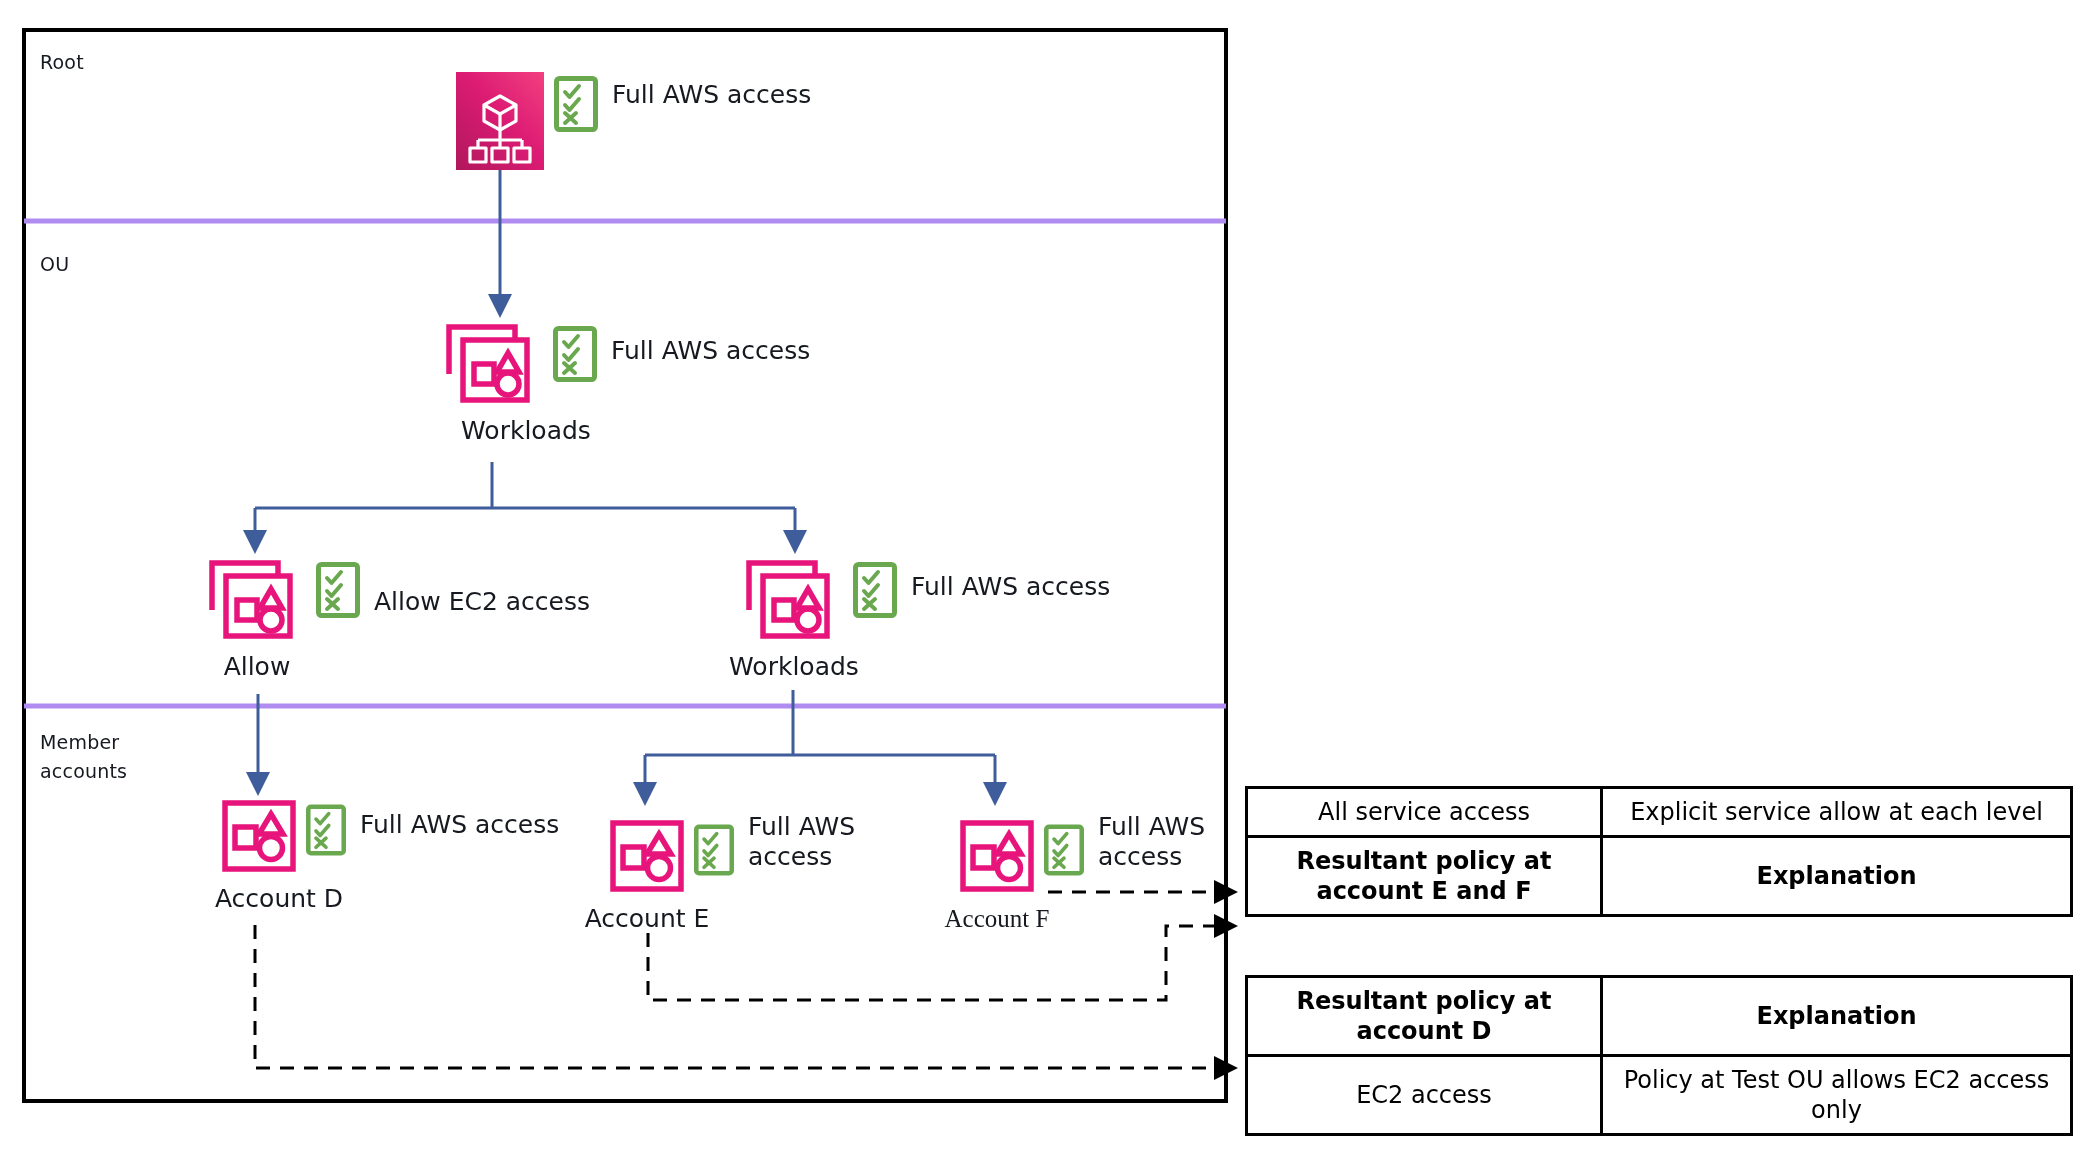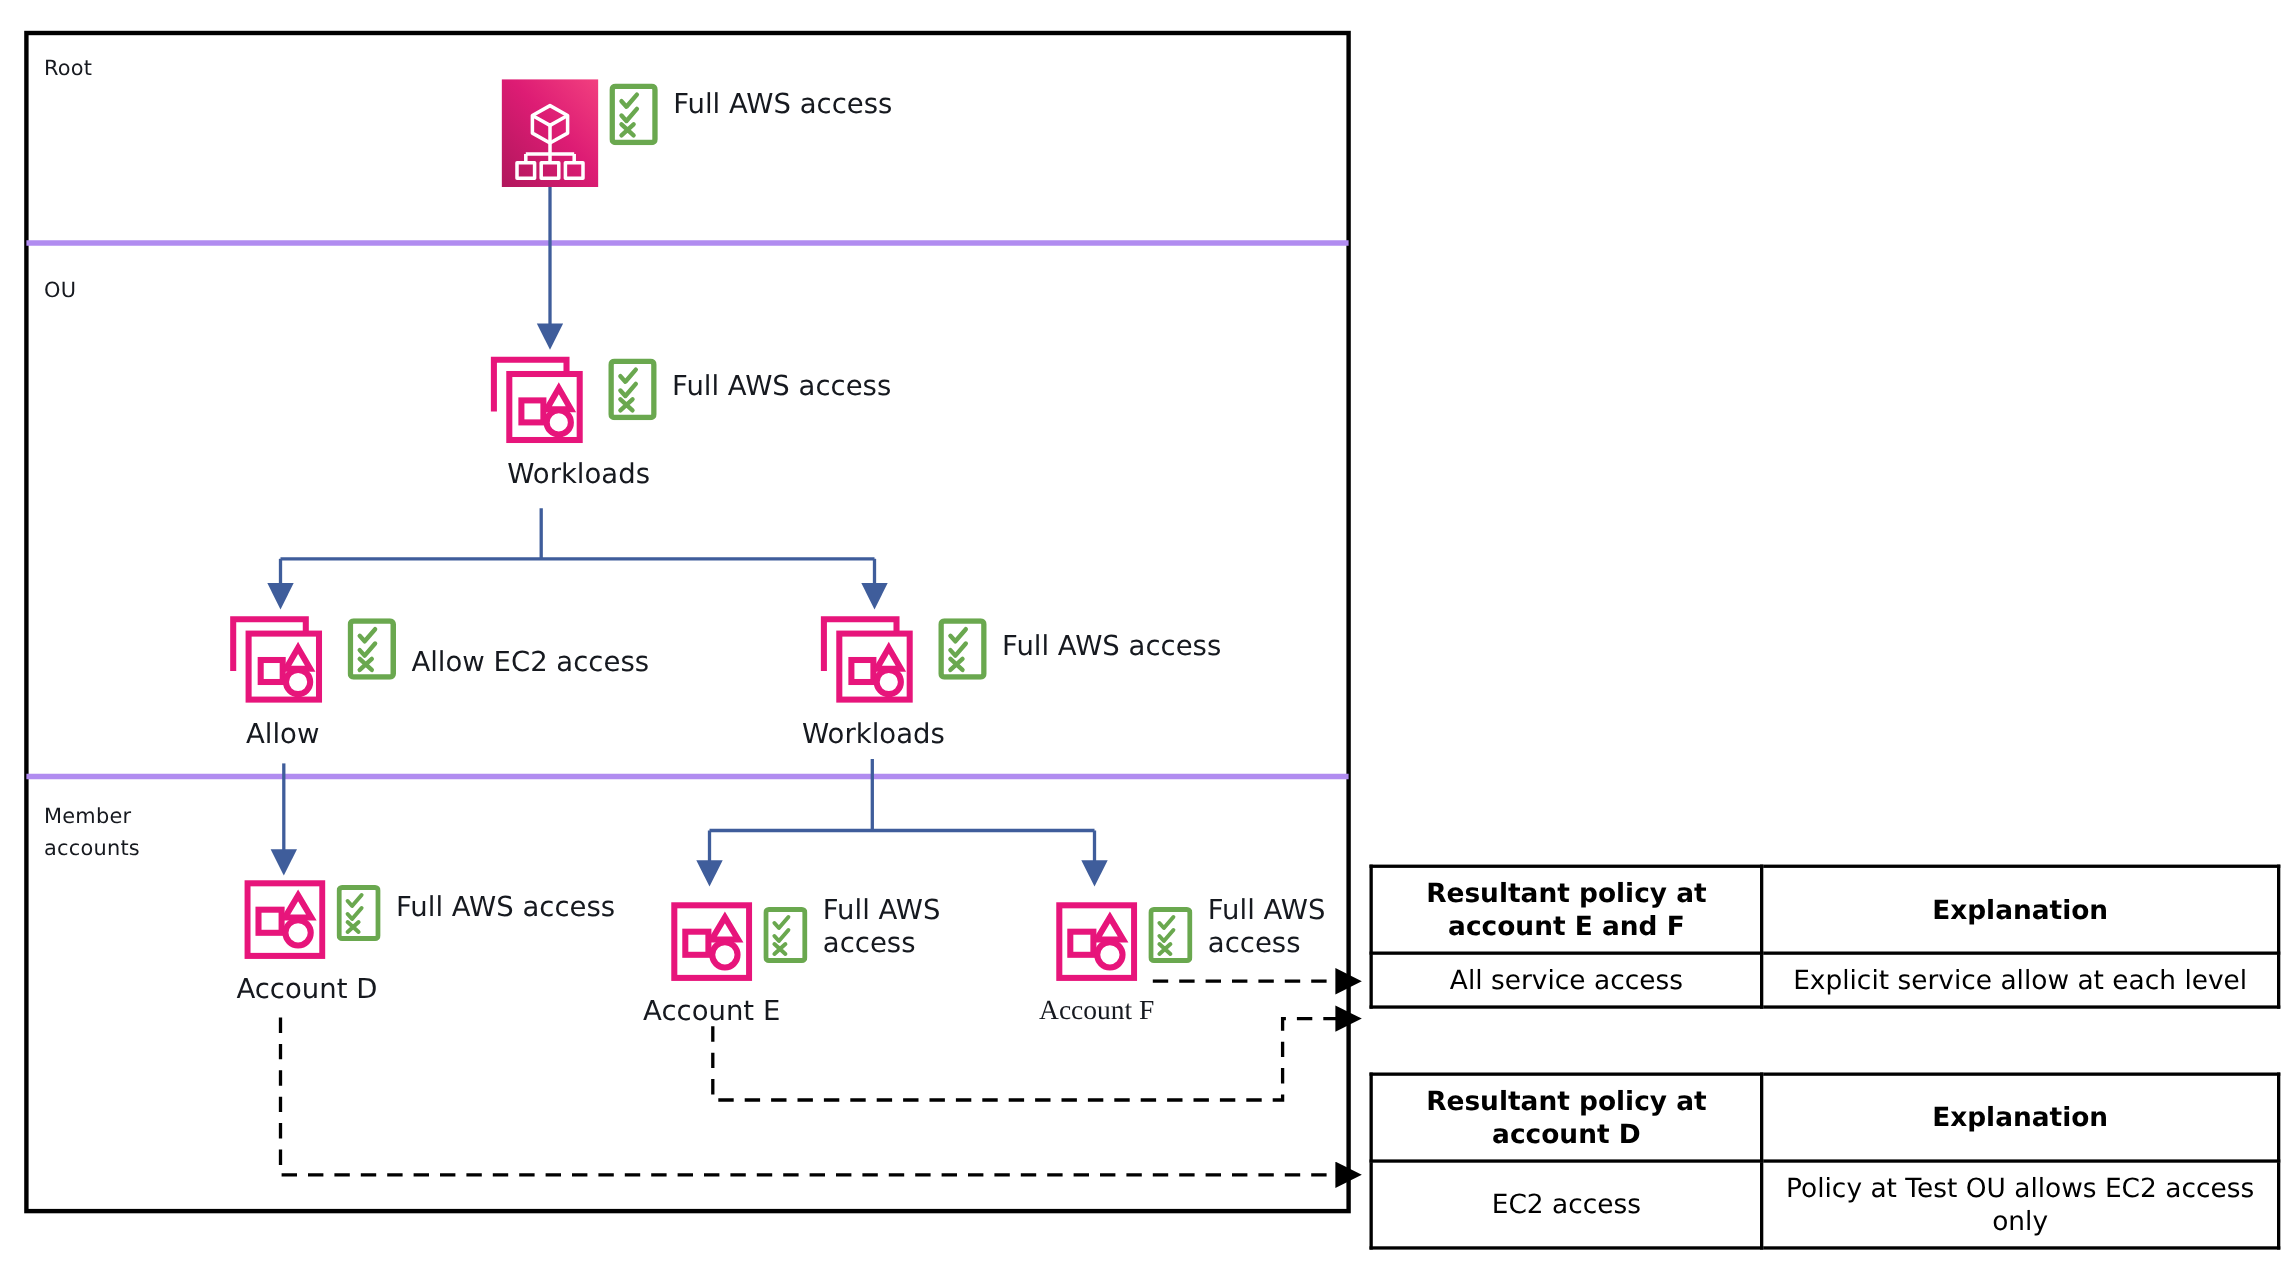--- a/index.html
+++ b/index.html
@@ -269,26 +269,26 @@
     <div class="node-caption" style="left:37px;top:84px;font-family:Liberation Serif, serif;">Account F</div>
   </div>
 
   <table class="tbl" style="left:1245px;top:786px;">
     <colgroup>
         <col class="c1">
         <col class="c2">
       </colgroup>
     <tbody>
       <tr>
+        <td>All service access</td>
+        <td>Explicit service allow at each level</td>
+      </tr>
+      <tr>
         <td class="hdr">Resultant policy at account E and F</td>
         <td class="hdr">Explanation</td>
-      </tr>
-      <tr>
-        <td>All service access</td>
-        <td>Explicit service allow at each level</td>
       </tr>
     </tbody>
   </table>
 
   <table class="tbl" style="left:1245px;top:975px;padding-left:44px;">
     <colgroup>
         <col class="c1">
         <col class="c2">
       </colgroup>
     <tbody>

